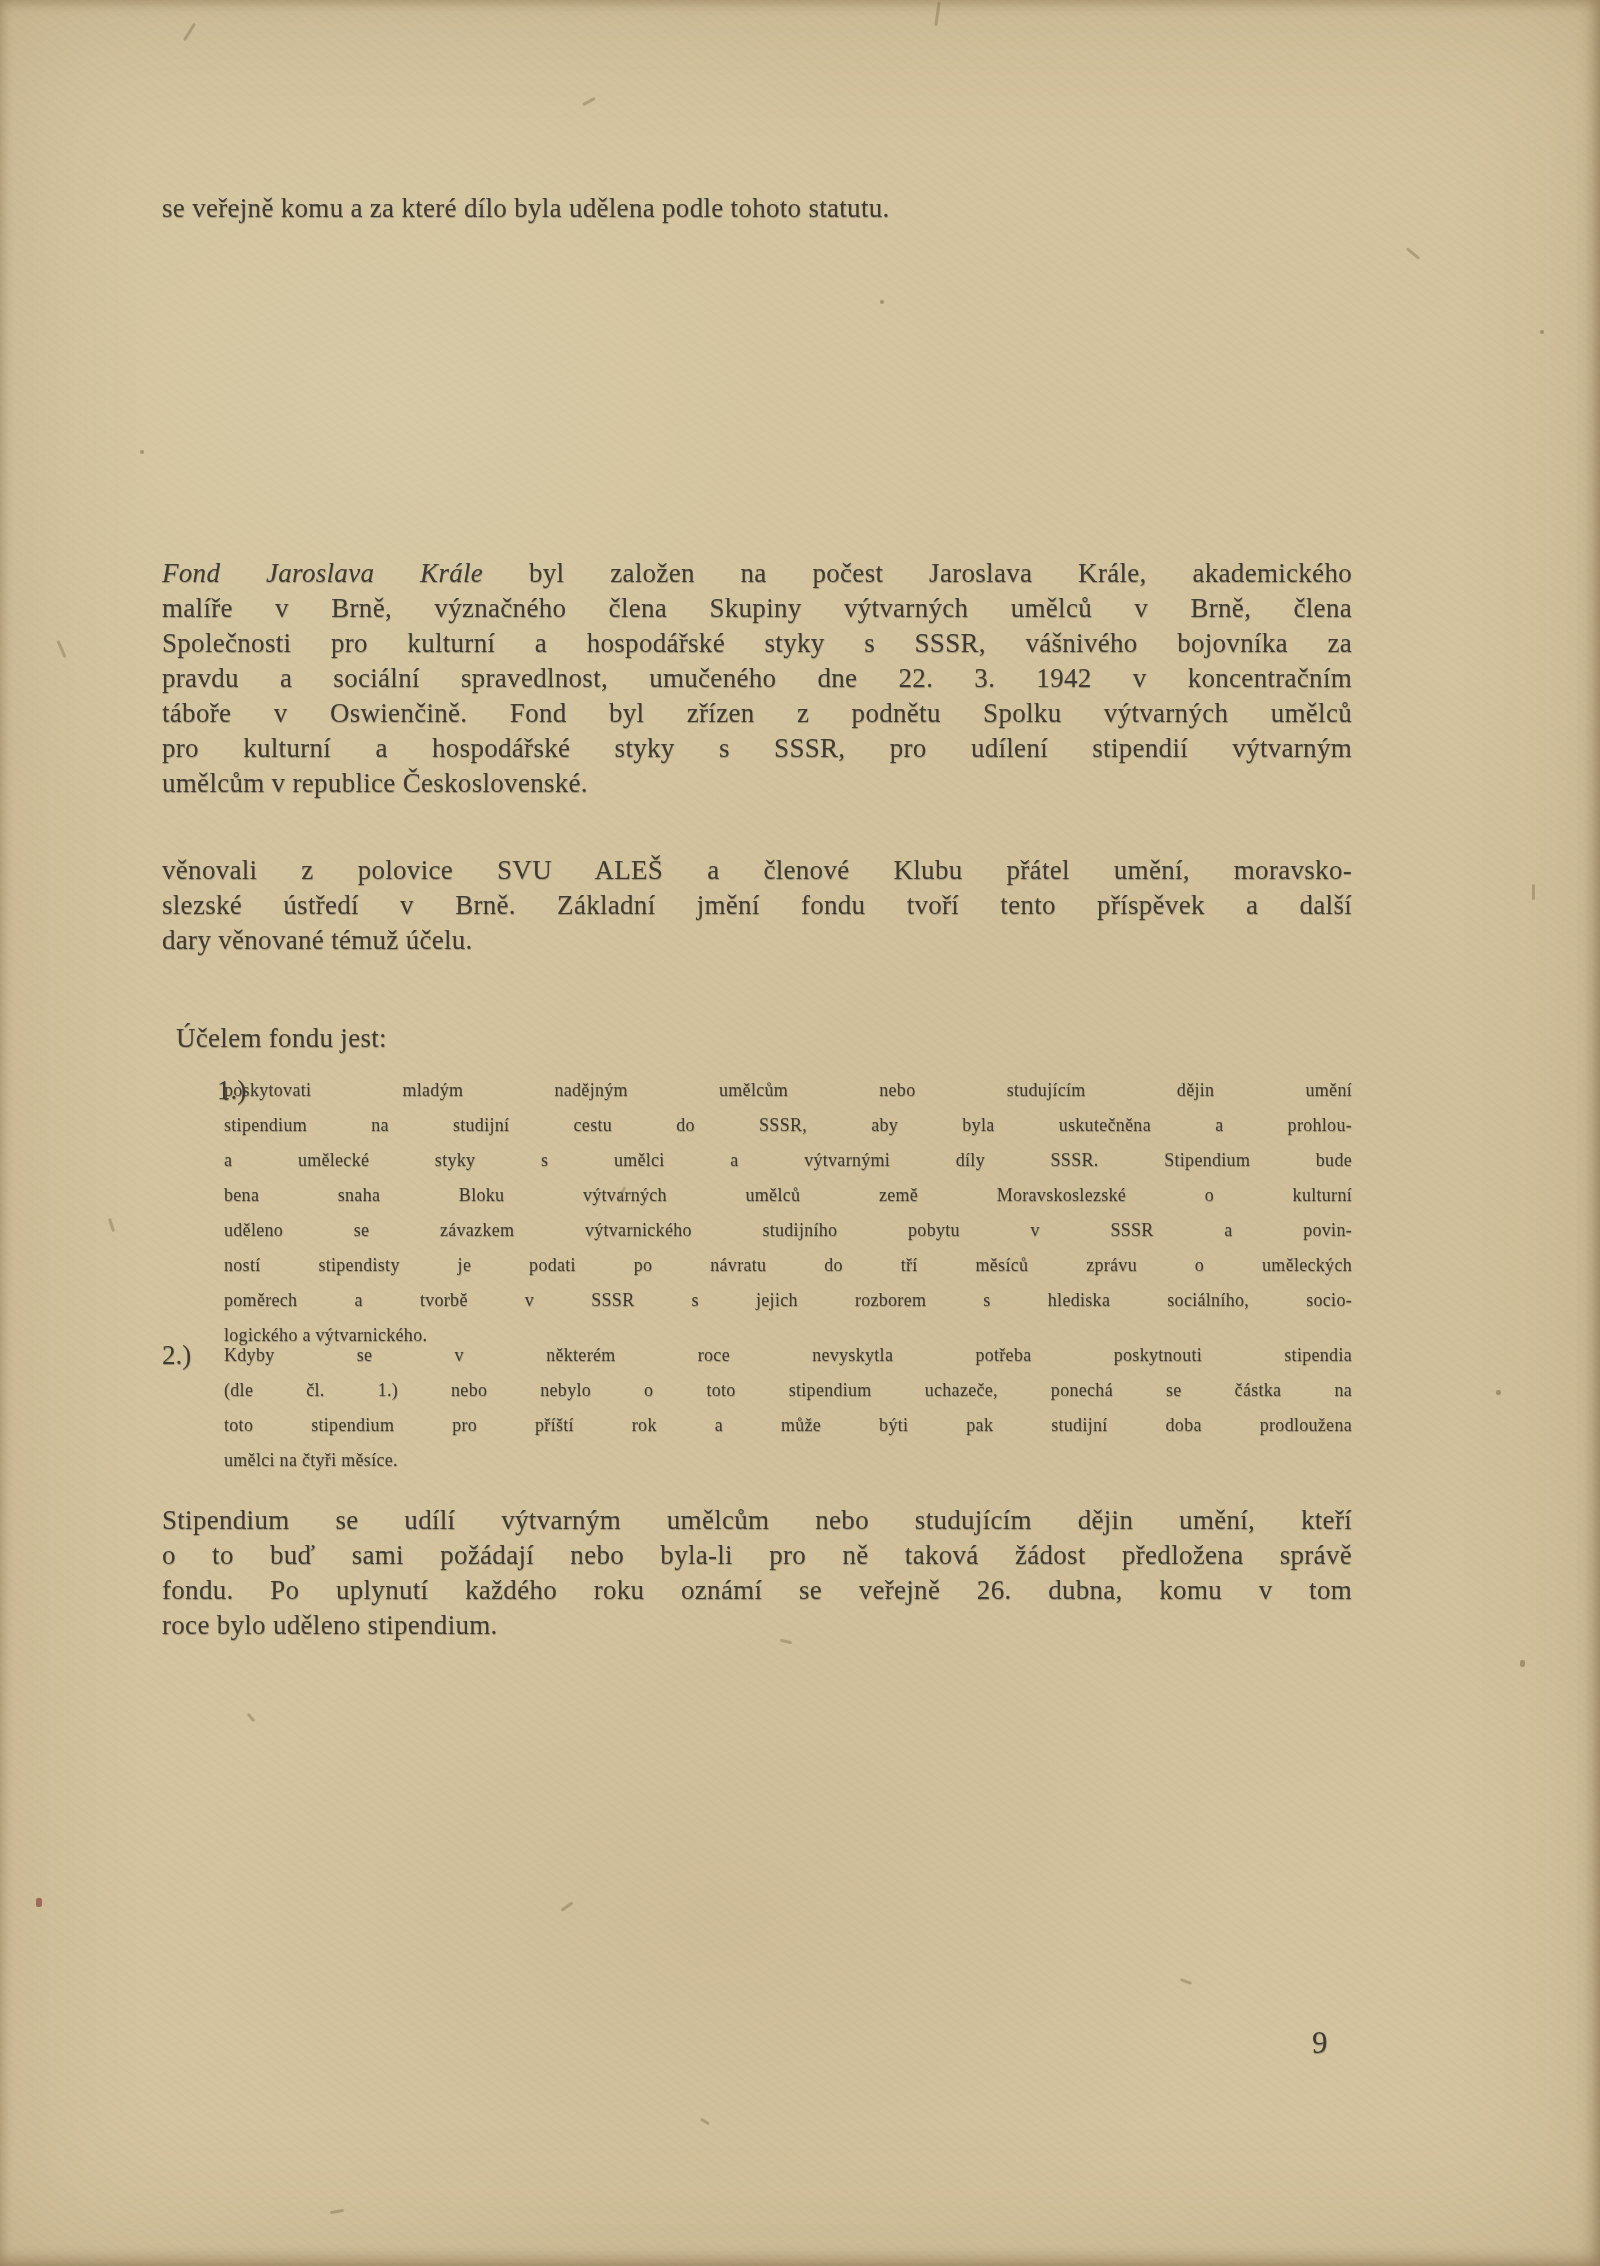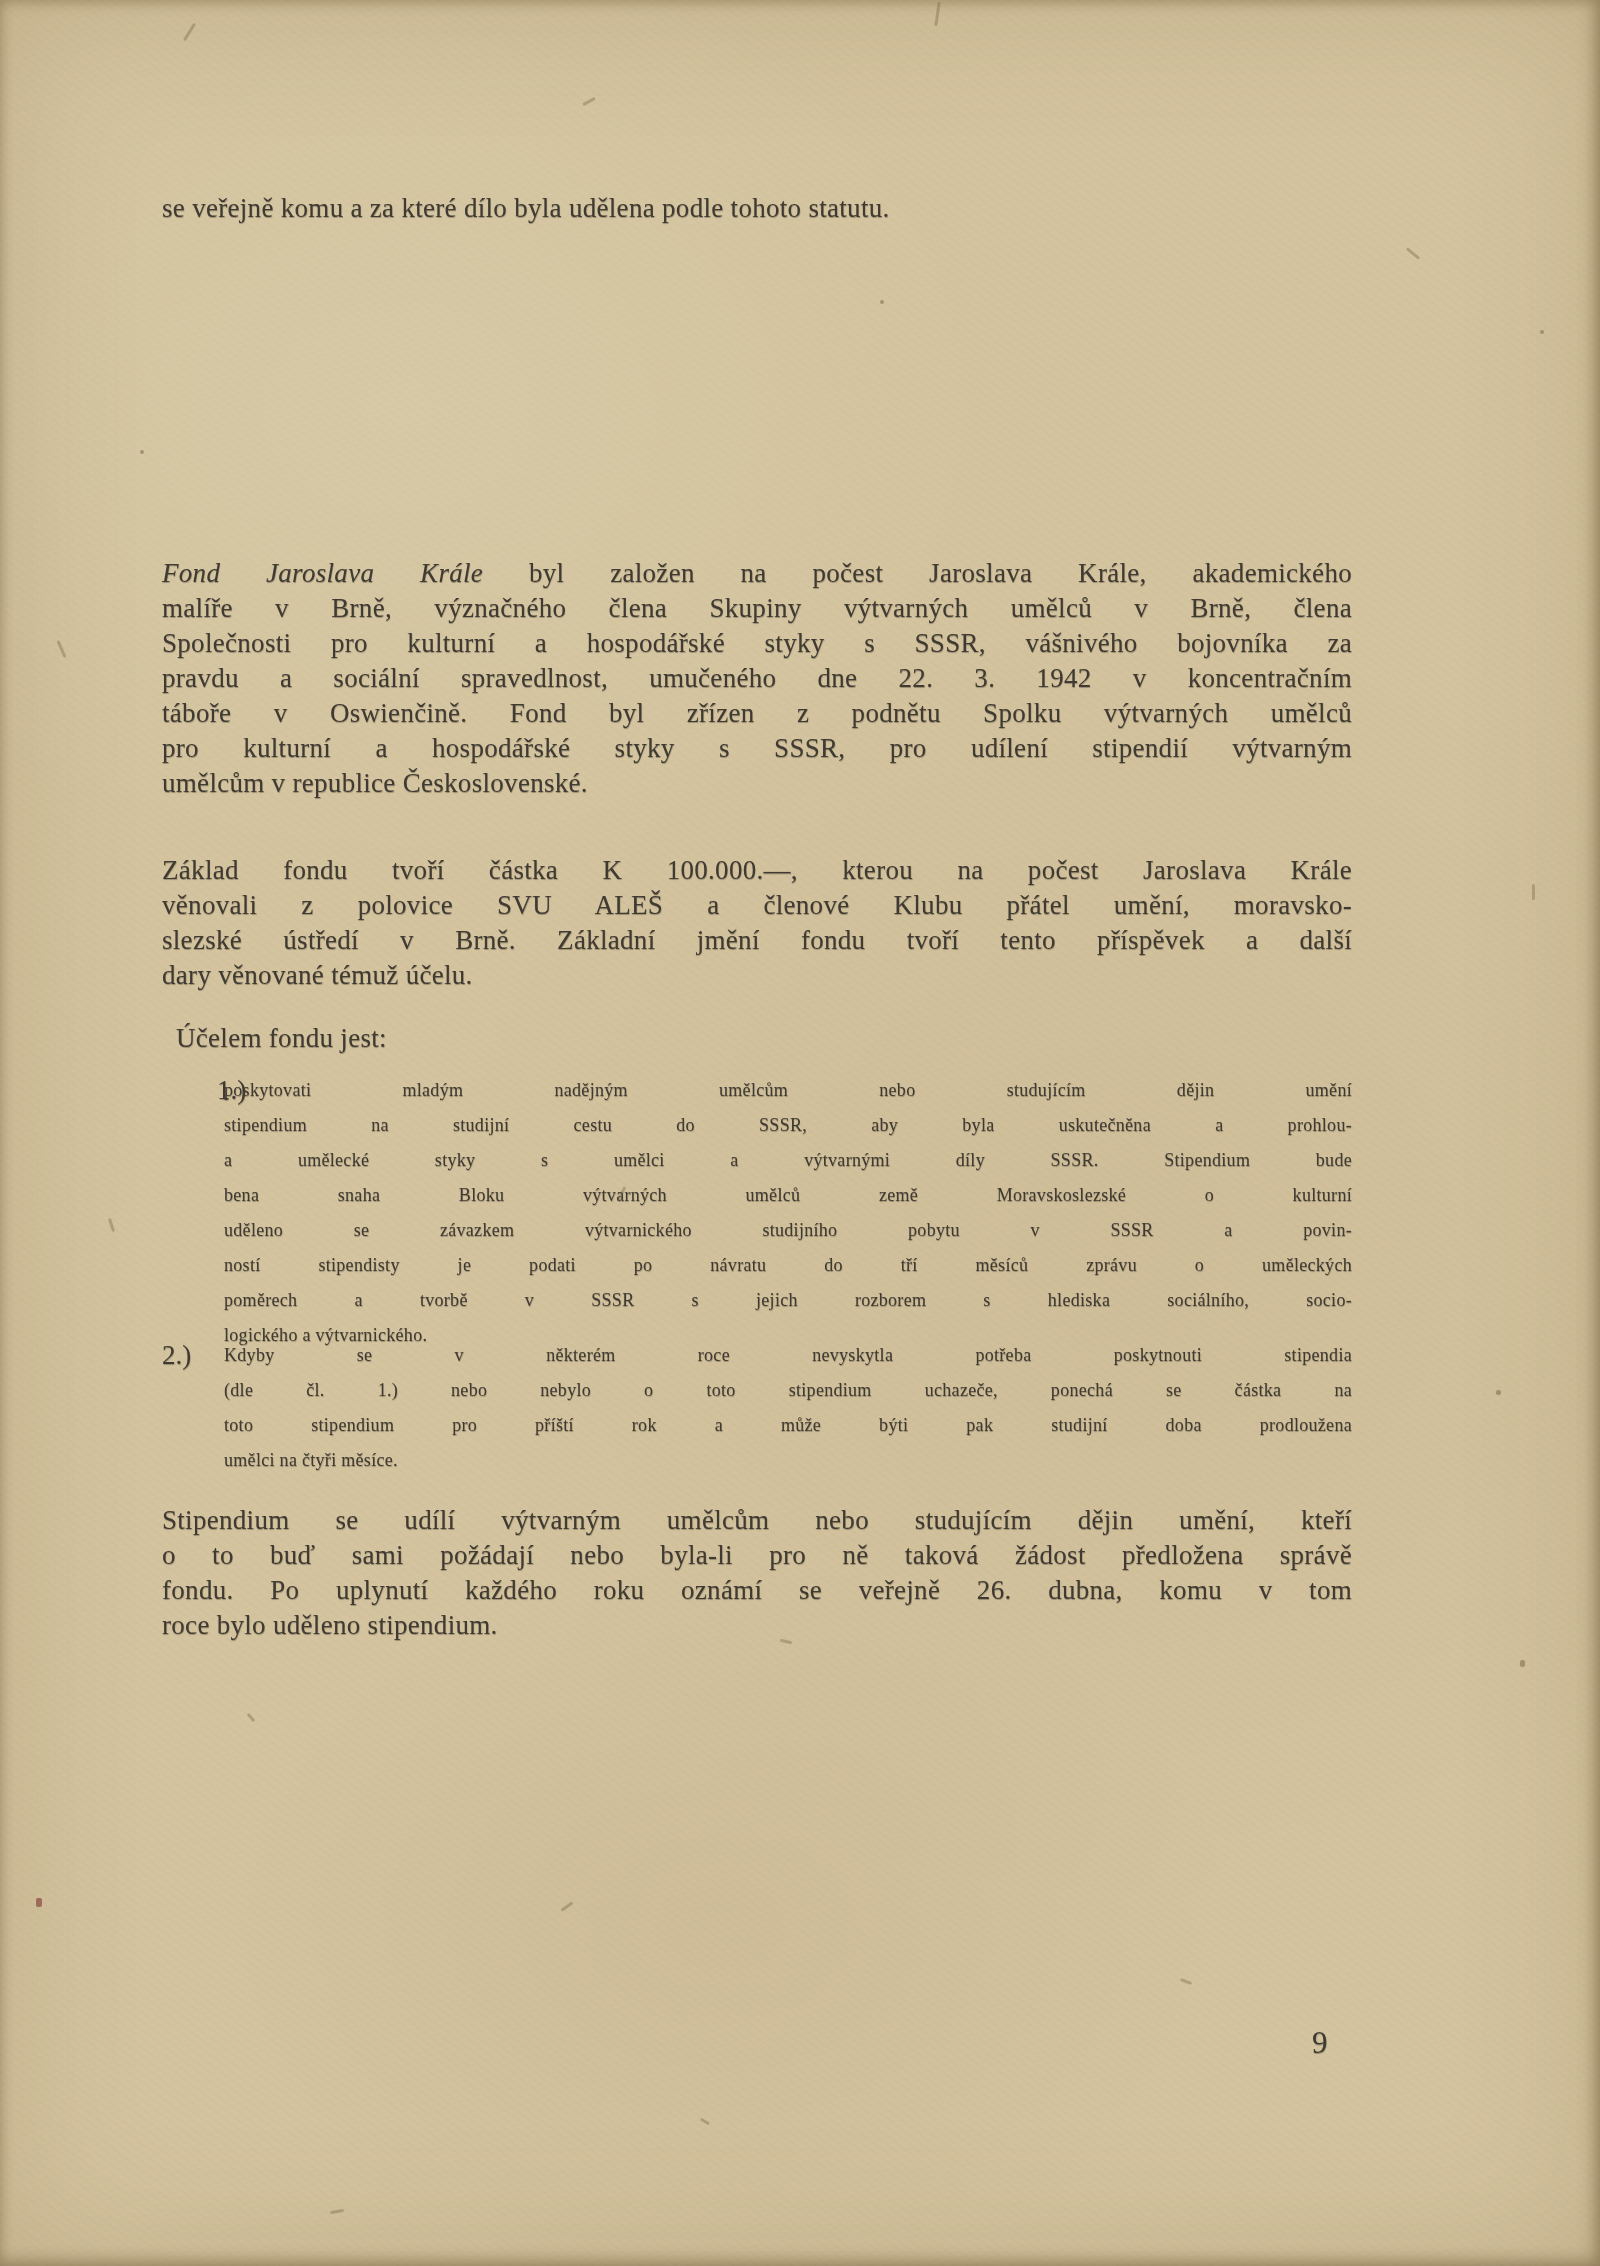--- a/index.html
+++ b/index.html
@@ -63,21 +63,20 @@
     <div class="line"><span class="it">Fond Jaroslava Krále</span><span> byl založen na počest Jaroslava Krále, akademického</span></div>
     <div class="line">malíře v Brně, význačného člena Skupiny výtvarných umělců v Brně, člena</div>
     <div class="line">Společnosti pro kulturní a hospodářské styky s SSSR, vášnivého bojovníka za</div>
     <div class="line">pravdu a sociální spravedlnost, umučeného dne 22. 3. 1942 v koncentračním</div>
     <div class="line">táboře v Oswienčině. Fond byl zřízen z podnětu Spolku výtvarných umělců</div>
     <div class="line">pro kulturní a hospodářské styky s SSSR, pro udílení stipendií výtvarným</div>
     <div class="line last">umělcům v republice Československé.</div>
   </div>
 
   <div class="tblock" style="top:853px;">
-    <div class="line">Základ fondu tvoří částka K 100.000.—, kterou na počest Jaroslava Krále</div>
     <div class="line">věnovali z polovice SVU ALEŠ a členové Klubu přátel umění, moravsko-</div>
     <div class="line">slezské ústředí v Brně. Základní jmění fondu tvoří tento příspěvek a další</div>
     <div class="line last">dary věnované témuž účelu.</div>
   </div>
 
   <div class="tblock" style="top:1021px;margin-left:14px;">
     <div class="line last">Účelem fondu jest:</div>
   </div>
 
   <div class="li" style="top:1073px;">

